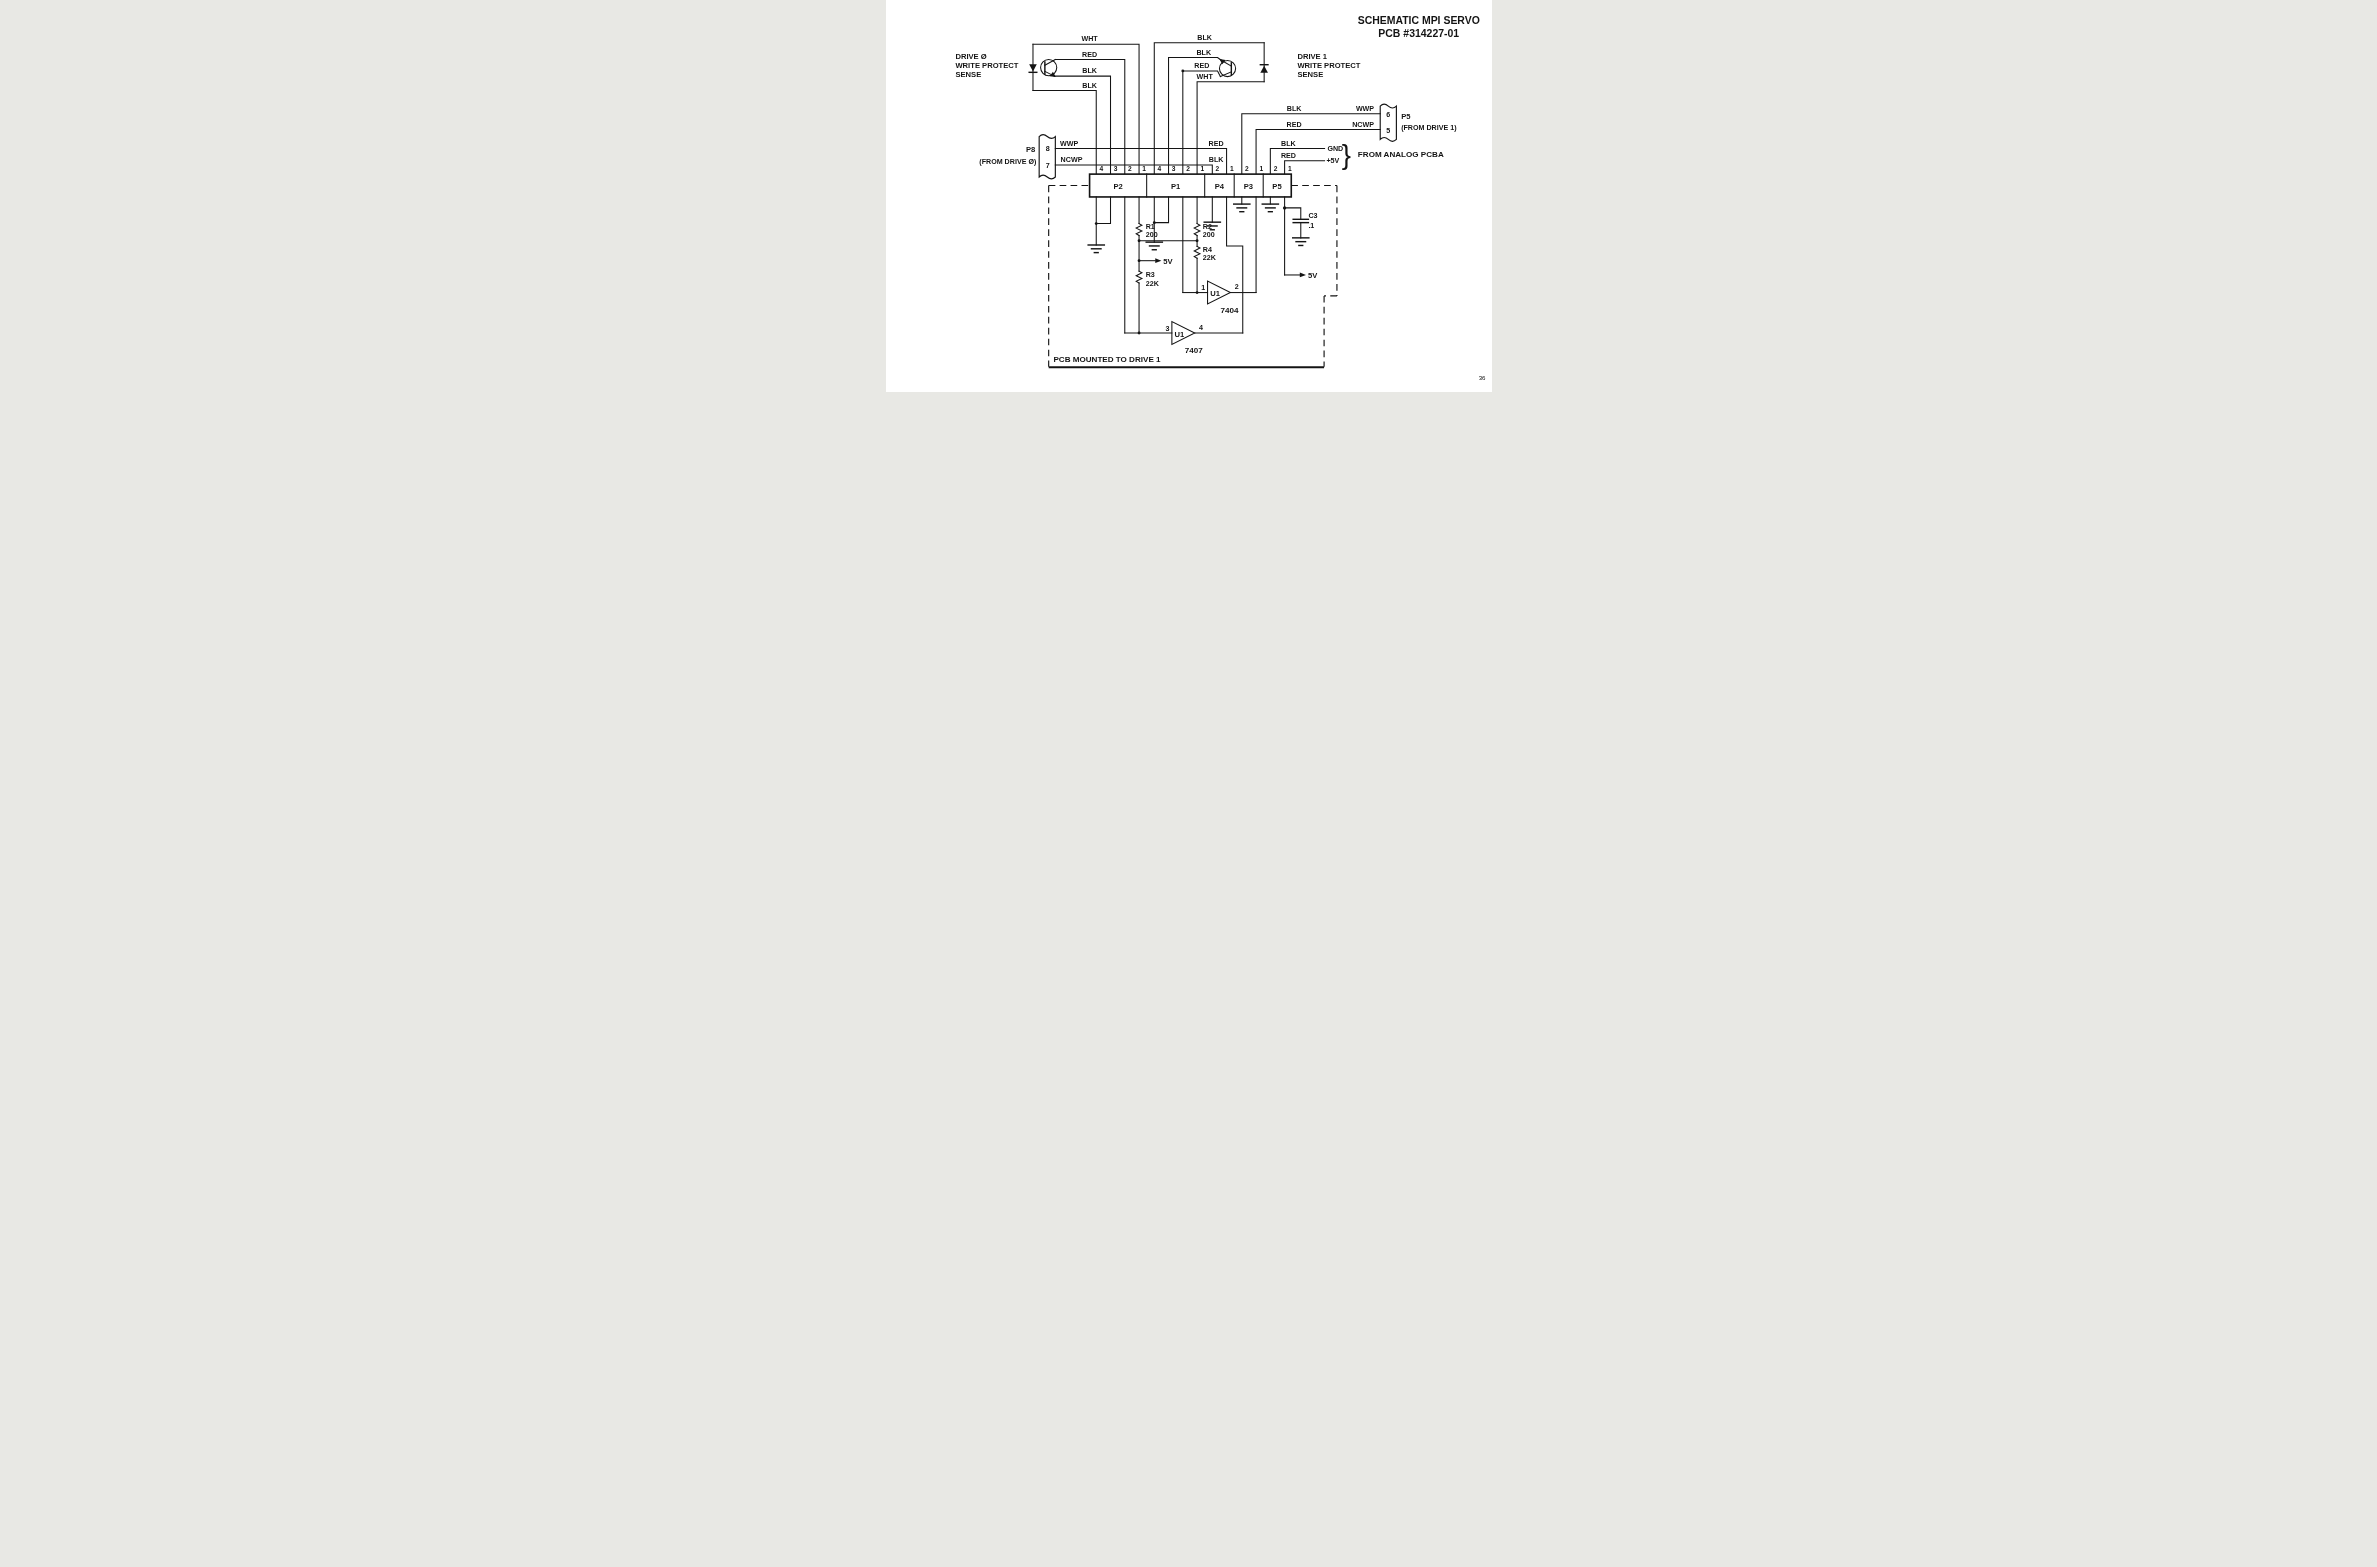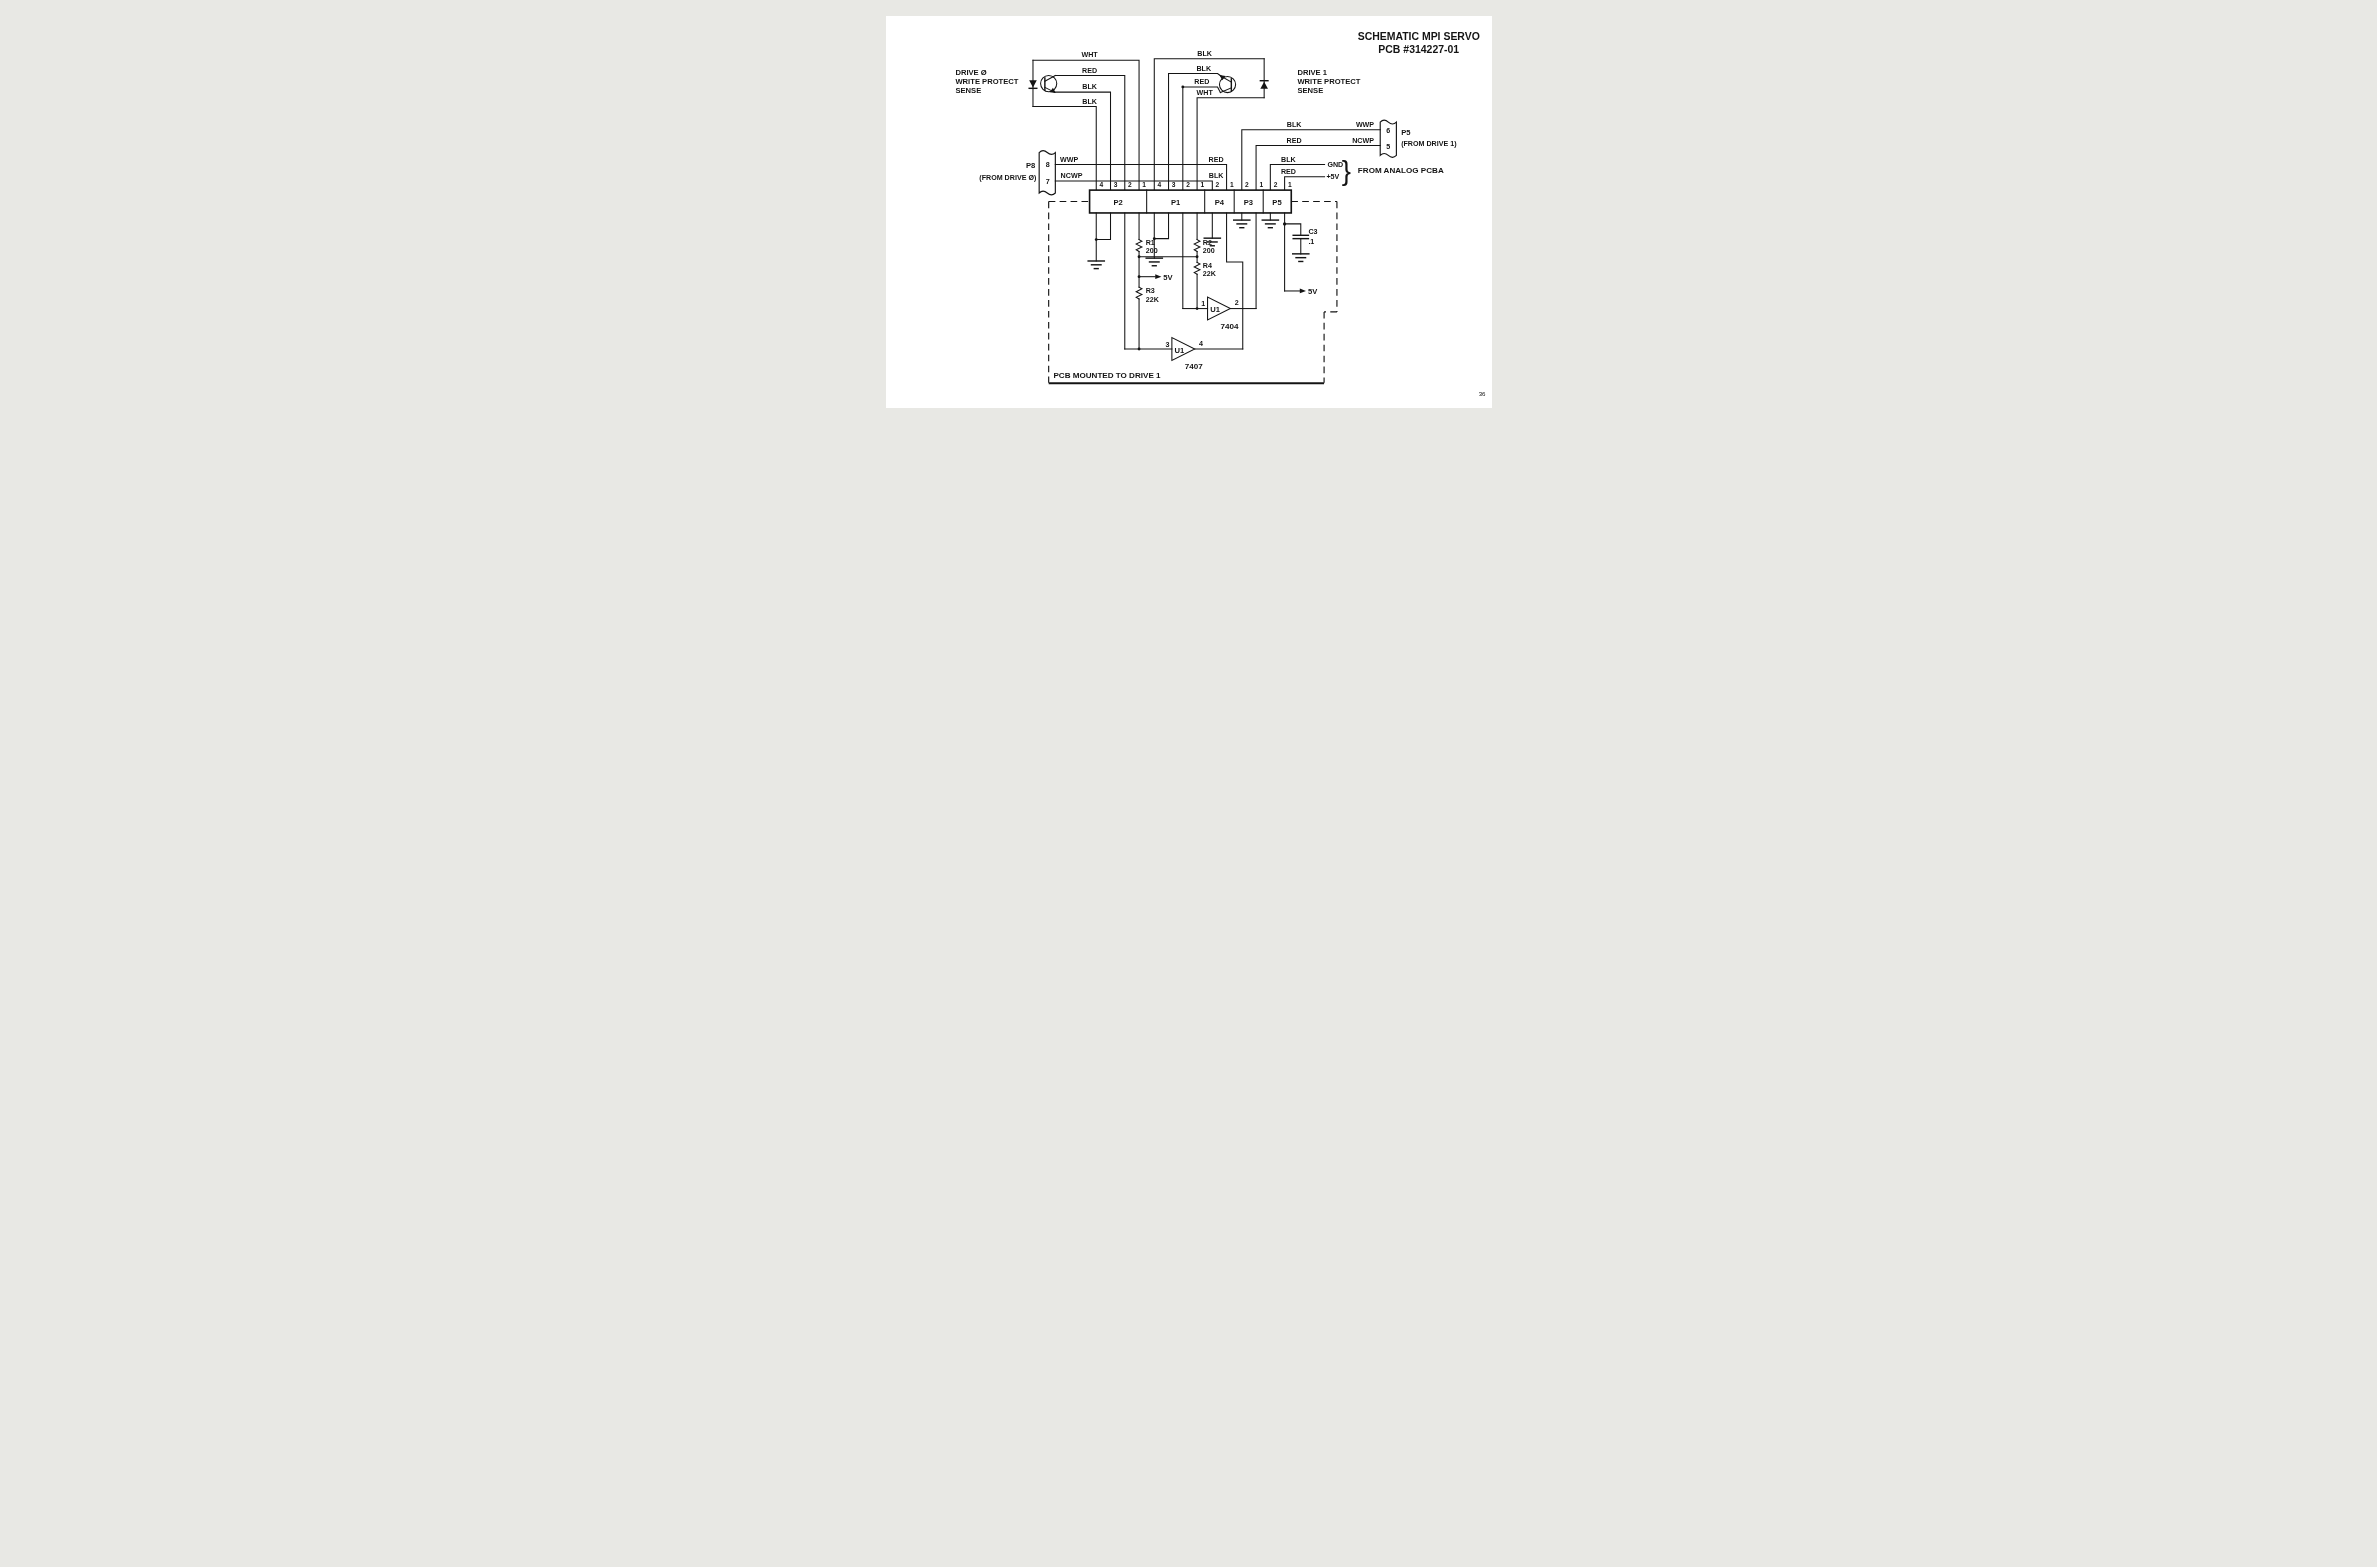--- a/index.html
+++ b/index.html
@@ -1,16 +1,16 @@
 <!DOCTYPE html>
 <html style="font-size:7.6px"><head>
 <meta charset="utf-8">
 <style>
   html,body{margin:0;padding:0;background:#e8e8e4;}
-  .page{width:606px;height:392px;background:#ffffff;position:relative;margin:16px auto;
+  .page{width:606px;height:392px;background:#ffffff;position:relative;margin:0 auto;
         font-family:"Liberation Sans","DejaVu Sans",sans-serif;}
   svg{display:block;width:606px;height:392px;}
   svg text{fill:#141414;font-family:"Liberation Sans","DejaVu Sans",sans-serif;font-weight:bold;}
   .w{stroke:#141414;stroke-width:2.2;fill:none;stroke-linecap:square;}
   .w3{stroke:#141414;stroke-width:3;fill:none;stroke-linecap:square;}
   .box{stroke:#141414;stroke-width:2.4;fill:#ffffff;}
   .dash{stroke:#141414;stroke-width:2.4;fill:none;stroke-dasharray:14,9;}
   .blk{fill:#141414;stroke:none;}
   .t22{font-size:22px;} .t17{font-size:17px;} .t16{font-size:16px;}
   .t15{font-size:15px;} .t14{font-size:14px;} .t13{font-size:13px;font-weight:normal;}

